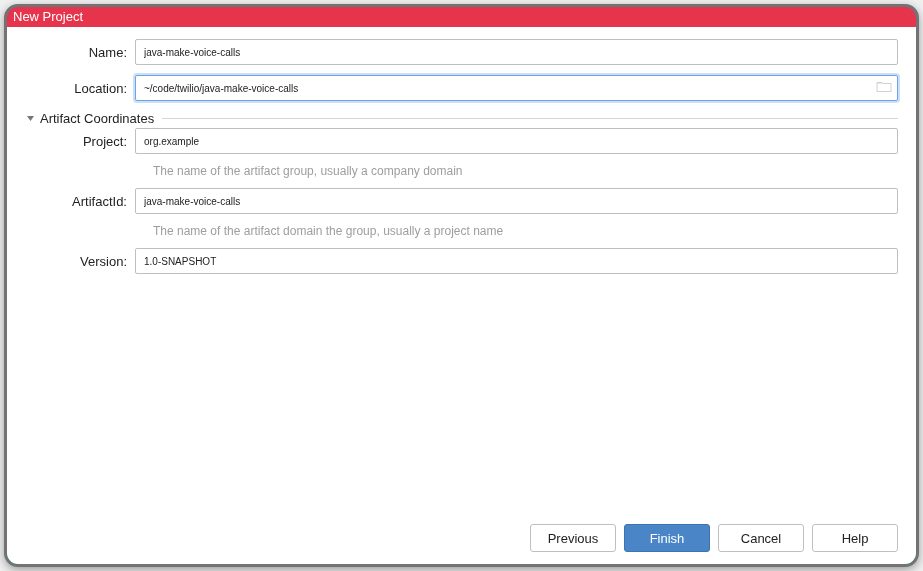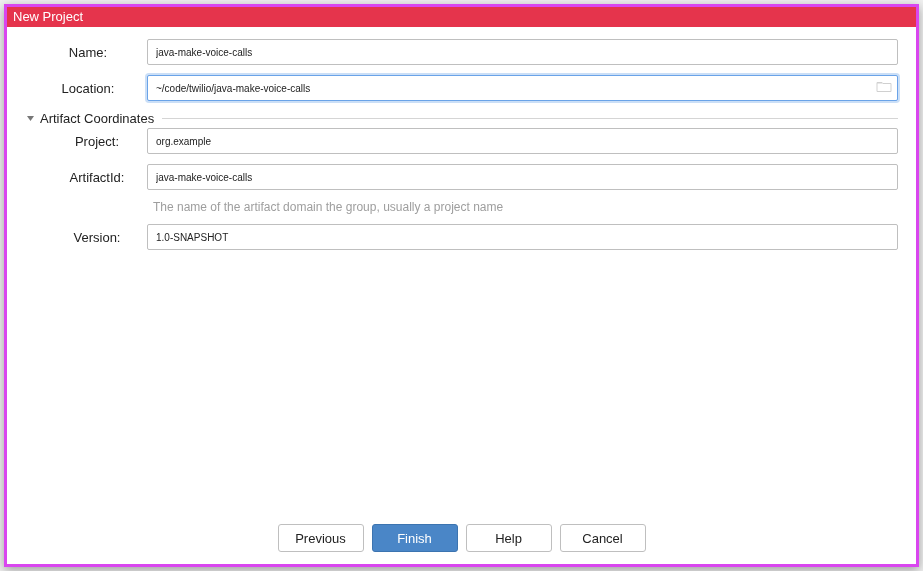--- a/index.html
+++ b/index.html
@@ -9,22 +9,22 @@
       background: #f0f0f0;
       display: flex;
       align-items: center;
       justify-content: center;
       width: 923px;
       height: 571px;
     }
     .window {
       width: 915px;
       height: 563px;
-      border: 3px solid #d946ef;
-      border-radius: 0;
+      border: 3px solid #737373;
+      border-radius: 14px;
       box-shadow: 0 3px 10px rgba(0,0,0,0.35);
       display: flex;
       flex-direction: column;
       overflow: hidden;
       background: #0ea5e9;
     }
     .title-bar {
       background: #e5344c;
       color: #fff;
       padding: 2px 6px 3px 6px;
@@ -39,24 +39,23 @@
       flex-direction: column;
     }
     .form-area { flex: 1; }
     .row {
       display: flex;
       align-items: center;
       margin-bottom: 10px;
     }
     .label {
       width: 110px;
-      text-align: center;
+      text-align: right;
       color: #222;
       padding-right: 8px;
-      margin-left: 12px;
     }
     .label.indent { width: 110px; padding-left: 18px; }
     .input-wrap {
       flex: 1;
       position: relative;
     }
     input[type="text"] {
       width: 100%;
       height: 26px;
       border: 1px solid #bfbfbf;
@@ -102,21 +101,21 @@
       background: #d5d5d5;
     }
     .help-text {
       color: #9e9e9e;
       font-size: 12px;
       margin: 2px 0 10px 128px;
     }
     .row.indent-row .label { padding-left: 18px; }
     .button-bar {
       display: flex;
-      justify-content: center;
+      justify-content: flex-end;
       gap: 8px;
       padding-top: 10px;
     }
     button {
       min-width: 86px;
       height: 28px;
       border: 1px solid #bfbfbf;
       border-radius: 3px;
       background: #fff;
       font-size: 13px;
@@ -171,20 +170,21 @@
         <span class="section-title">Artifact Coordinates</span>
         <div class="section-line"></div>
       </div>
 
       <div class="row indent-row">
         <div class="label indent">Project:</div>
         <div class="input-wrap">
           <input type="text" value="org.example" style="">
         </div>
       </div>
+      <div class="help-text">The name of the artifact group, usually a company domain</div>
 
       <div class="row indent-row">
         <div class="label indent">ArtifactId:</div>
         <div class="input-wrap">
           <input type="text" value="java-make-voice-calls" style="">
         </div>
       </div>
       <div class="help-text">The name of the artifact domain the group, usually a project name</div>
 
       <div class="row indent-row">
@@ -192,17 +192,17 @@
         <div class="input-wrap">
           <input type="text" value="1.0-SNAPSHOT" style="">
         </div>
       </div>
 
     </div>
 
     <div class="button-bar">
       <button>Previous</button>
       <button class="primary">Finish</button>
+      <button>Cancel</button>
       <button>Help</button>
-      <button>Cancel</button>
     </div>
   </div>
 </div>
 
 </body></html>

